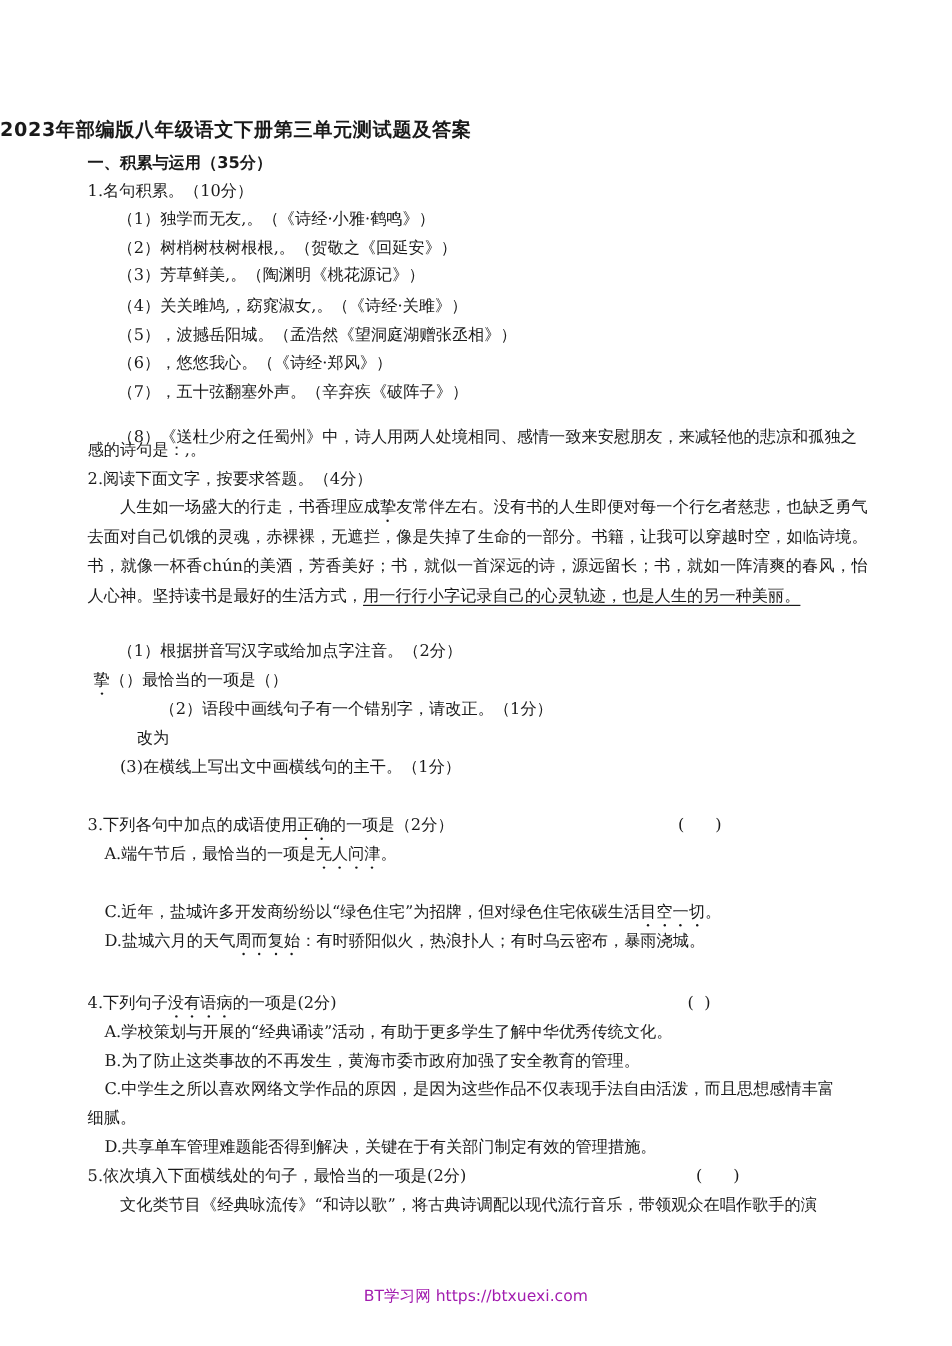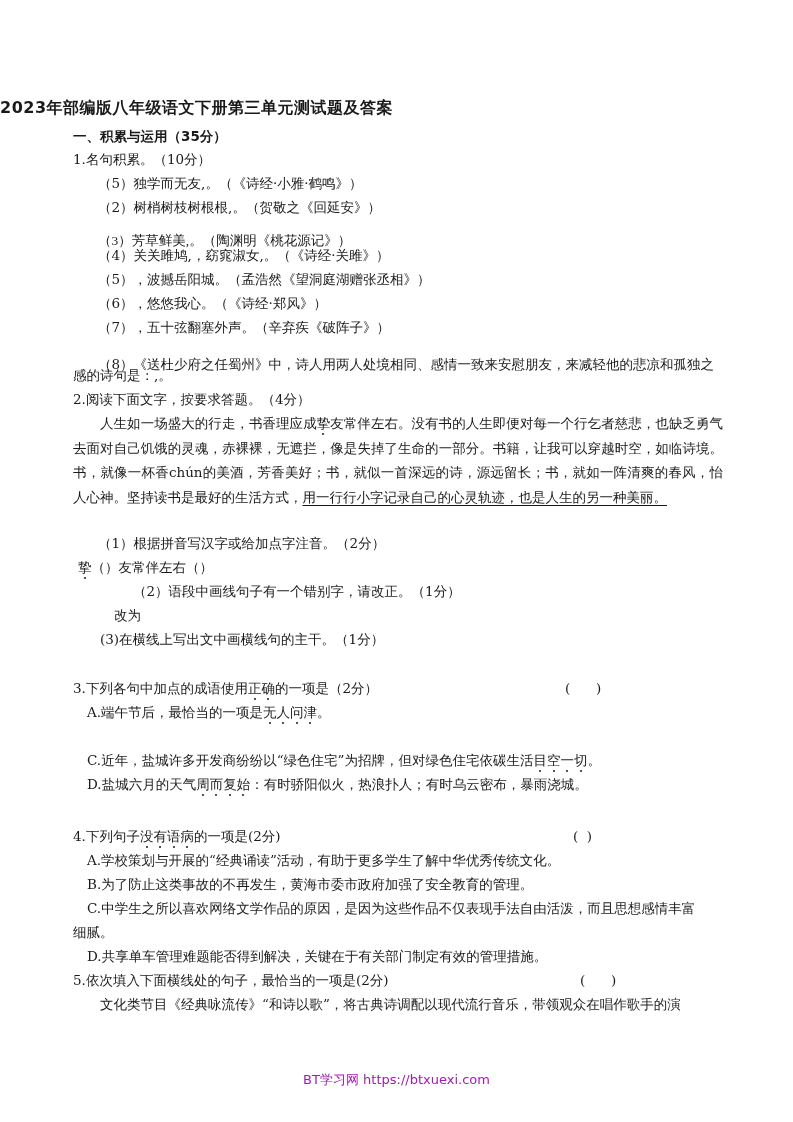--- a/index.html
+++ b/index.html
@@ -89,37 +89,37 @@
 </head>
 <body>
 
 <div class="page">
 
   <div class="title">2023年部编版八年级语文下册第三单元测试题及答案</div>
 
   <div class="line section-head" style="left:73px; top:127px;">一、积累与运用（35分）</div>
 
   <div class="line" style="left:73px; top:150px;">1.名句积累。（10分）</div>
-  <div class="line" style="left:98px; top:174px;">（5）独学而无友,。（《诗经·小雅·鹤鸣》）</div>
+  <div class="line" style="left:98px; top:174px;">（1）独学而无友,。（《诗经·小雅·鹤鸣》）</div>
   <div class="line" style="left:98px; top:198px;">（2）树梢树枝树根根,。（贺敬之《回延安》）</div>
-  <div class="line" style="left:98px; top:232px;font-family:Liberation Serif, serif;">（3）芳草鲜美,。（陶渊明《桃花源记》）</div>
+  <div class="line" style="left:98px; top:220px;">（3）芳草鲜美,。（陶渊明《桃花源记》）</div>
   <div class="line" style="left:98px; top:246px;">（4）关关雎鸠,，窈窕淑女,。（《诗经·关雎》）</div>
   <div class="line" style="left:98px; top:270px;">（5），波撼岳阳城。（孟浩然《望洞庭湖赠张丞相》）</div>
   <div class="line" style="left:98px; top:294px;">（6），悠悠我心。（《诗经·郑风》）</div>
   <div class="line" style="left:98px; top:318px;">（7），五十弦翻塞外声。（辛弃疾《破阵子》）</div>
   <div class="line" style="left:98px; top:342px; width:625px; overflow:hidden;margin-top:13px;">（8）《送杜少府之任蜀州》中，诗人用两人处境相同、感情一致来安慰朋友，来减轻他的悲凉和孤独之</div>
   <div class="line" style="left:73px; top:366px;">感的诗句是：,。</div>
 
   <div class="line" style="left:73px; top:390px;">2.阅读下面文字，按要求答题。（4分）</div>
   <div class="para" style="top:411px;">
     <span>人生如一场盛大的行走，书香理应成</span><span class="dot">挚</span><span>友常伴左右。没有书的人生即便对每一个行乞者慈悲，也缺乏勇气去面对自己饥饿的灵魂，赤裸裸，无遮拦，像是失掉了生命的一部分。书籍，让我可以穿越时空，如临诗境。书，就像一杯香chún的美酒，芳香美好；书，就似一首深远的诗，源远留长；书，就如一阵清爽的春风，怡人心神。坚持读书是最好的生活方式，</span><span class="ul">用一行行小字记录自己的心灵轨迹，也是人生的另一种美丽。</span>
   </div>
   <div class="line" style="left:98px; top:534px;">（1）根据拼音写汉字或给加点字注音。（2分）</div>
   <div class="line" style="left:78px; top:558px;">
-    <span class="dot">挚</span><span>（）友常伴左右（）</span>
+    <span class="dot">挚</span><span>（）最恰当的一项是（）</span>
   </div>
   <div class="line" style="left:98px; top:582px;margin-left:35px;">（2）语段中画线句子有一个错别字，请改正。（1分）</div>
   <div class="line" style="left:114px; top:606px;">改为</div>
   <div class="line" style="left:100px; top:630px;">(3)在横线上写出文中画横线句的主干。（1分）</div>
 
   <div class="line" style="left:73px; top:679px;">
     <span>3.下列各句中加点的成语使用</span><span class="dot-group"><span class=""><span class="dot">正</span><span class="dot">确</span></span></span><span>的一项是（2分）</span>
   </div>
   <div class="bracket" style="left:565px; top:679px;">(      )</div>
 

